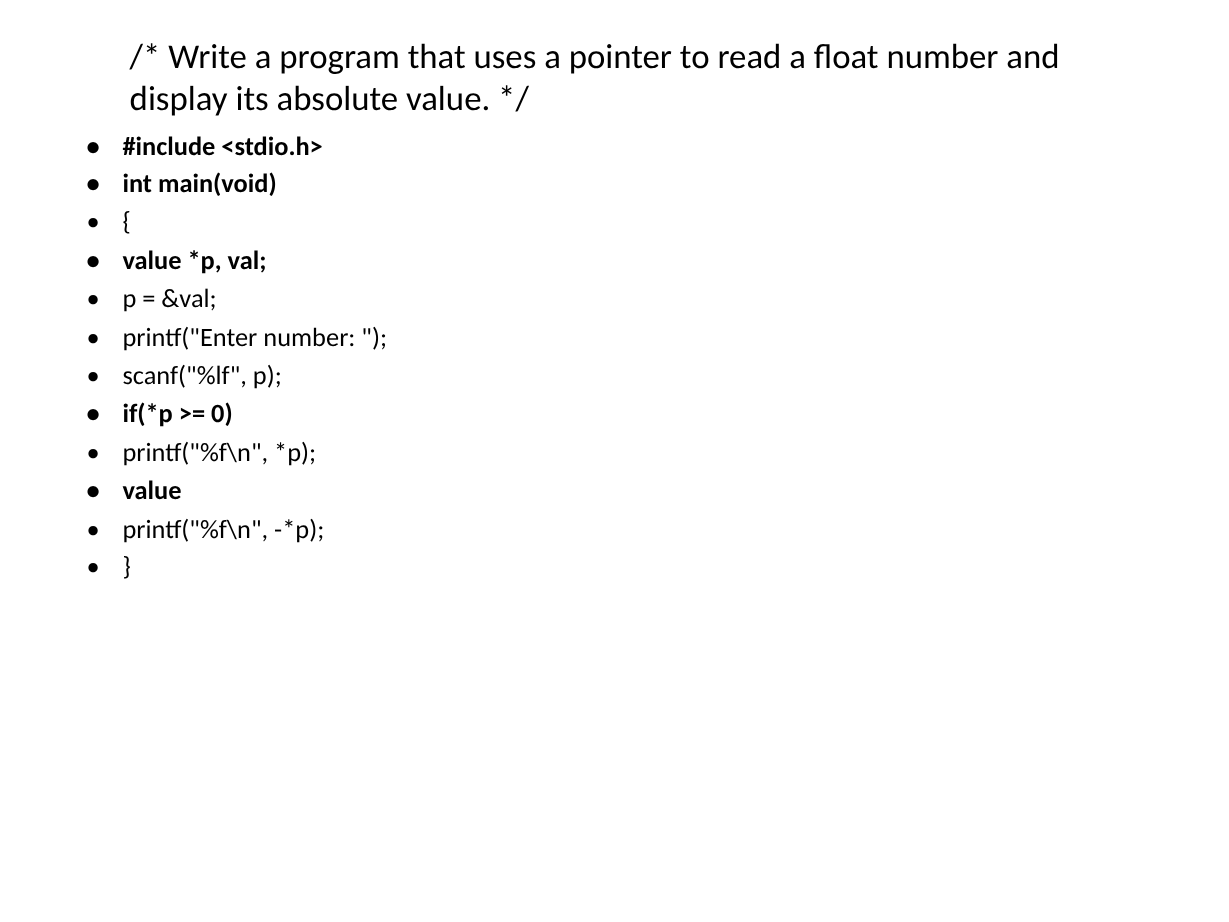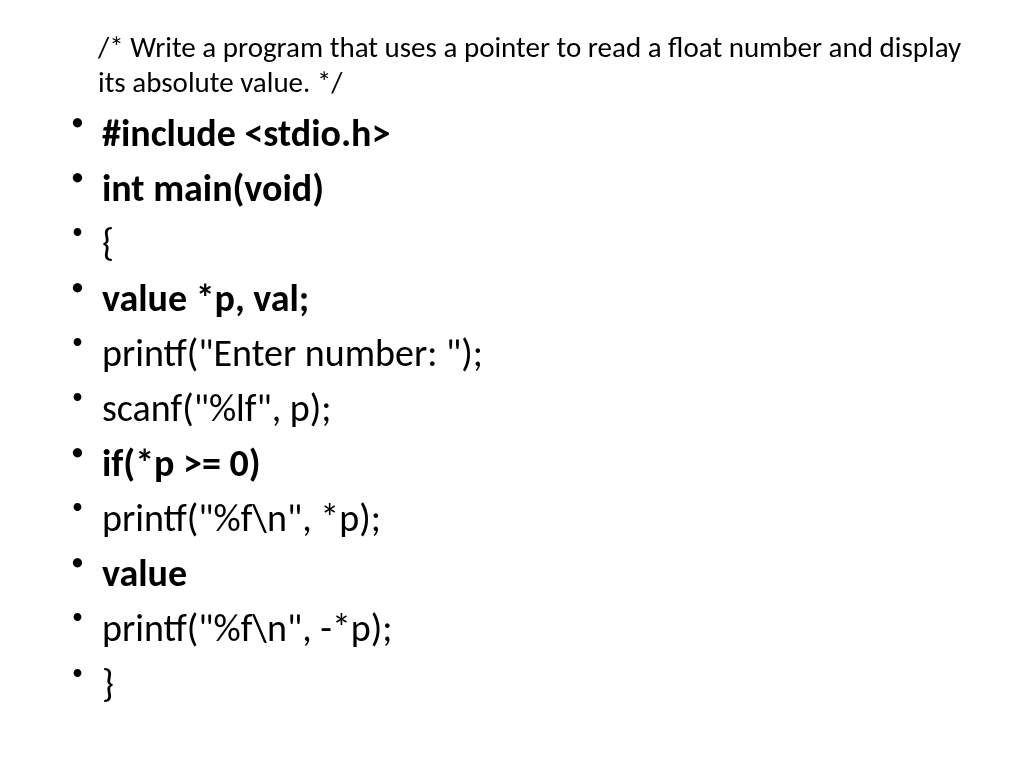--- a/index.html
+++ b/index.html
@@ -12,31 +12,31 @@
     color: #000000;
     overflow: hidden;
   }
   .slide {
     padding: 30px 60px 30px 60px;
     box-sizing: border-box;
   }
   .comment-block {
     font-size: 29px;
     line-height: 1.2;
-    margin-left: 38px;
+    margin-left: 48px;
     margin-bottom: 6px;
     font-weight: 400;
   }
   ul.code-list {
     list-style: none;
     padding: 0;
     margin: 0;
   }
   ul.code-list li {
-    font-size: 38px;
+    font-size: 22px;
     line-height: 1.45;
     padding-left: 42px;
     position: relative;
   }
   ul.code-list li::before {
     content: "•";
     position: absolute;
     left: 12px;
     top: 0;
     font-size: 22px;
@@ -49,20 +49,21 @@
 </head>
 <body>
 
 <div class="slide">
   <div class="comment-block">/* Write a program that uses a pointer to read a float number and display its absolute value. */</div>
   <ul class="code-list">
       <li class="bold">#include &lt;stdio.h&gt;</li>
       <li class="bold">int main(void)</li>
       <li>{</li>
       <li class="bold">value *p, val;</li>
+      <li>p = &amp;val;</li>
       <li>printf("Enter number: ");</li>
       <li>scanf("%lf", p);</li>
       <li class="bold">if(*p &gt;= 0)</li>
       <li>printf("%f\n", *p);</li>
       <li class="bold">value</li>
       <li>printf("%f\n", -*p);</li>
       <li>}</li>
     </ul>
 </div>
 

